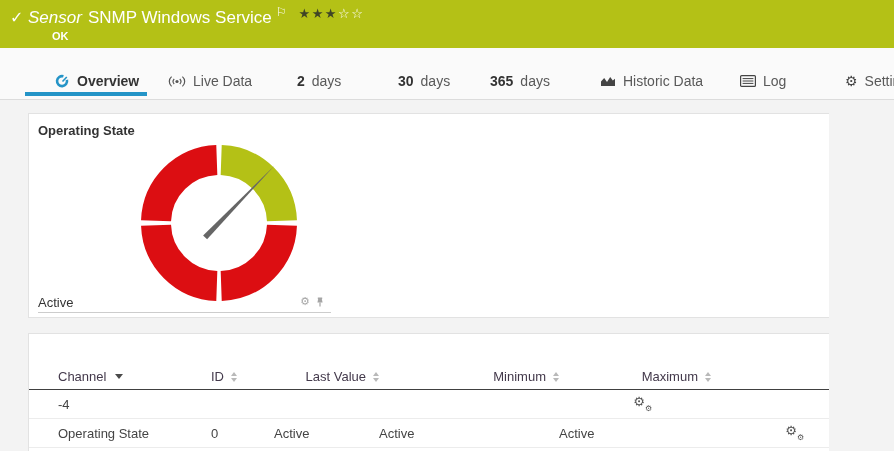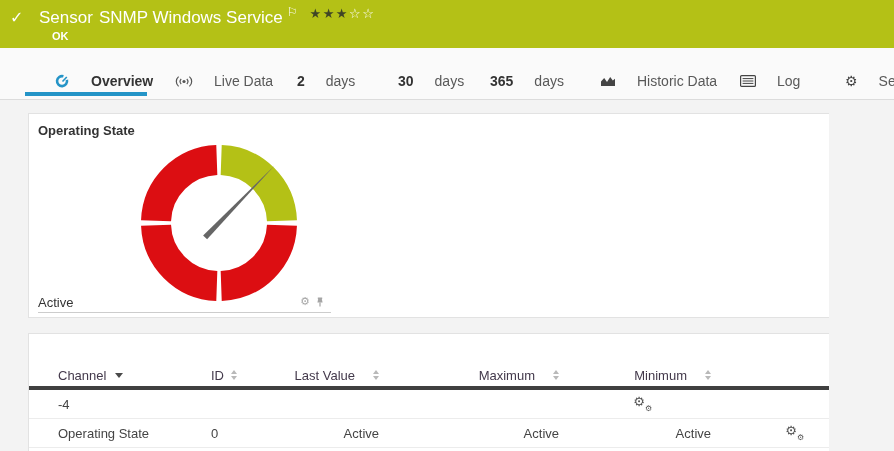--- a/index.html
+++ b/index.html
@@ -12,37 +12,37 @@
     color:#444;
   }
 
   
   .green-header {
     position:absolute; left:0; top:0; width:894px; height:48px;
     background:#b4c116; color:#fff;
   }
   .gh-check { position:absolute; left:10px; top:8px; font-size:16px; font-weight:bold; }
   .gh-titleline { position:absolute; left:28px; top:8px; font-size:17px; white-space:nowrap; display:flex; align-items:flex-start; }
-  .gh-kind { margin-right:6px;margin-left:11px; }
+  .gh-kind { font-style:italic; margin-right:6px; }
   .gh-flag { font-size:12px; margin-left:4px; position:relative; top:-3px; cursor:pointer; }
   .gh-stars { margin-left:12px; position:relative; top:-2px; font-size:13px; letter-spacing:1.5px; cursor:pointer; }
   .gh-stars .filled { color:#3f4526; }
   .gh-stars .empty  { color:#ffffff; }
   .gh-ok { position:absolute; left:52px; top:30px; font-size:11px; font-weight:bold;text-align:center; }
 
   
   .tabbar {
     position:absolute; left:0; top:48px; width:894px; height:52px;
     background:#fafafa; border-bottom:1px solid #dcdcdc;
   }
-  .tab { position:absolute; top:24px; height:18px; display:flex; align-items:center; gap:21px;
+  .tab { position:absolute; top:24px; height:18px; display:flex; align-items:center; gap:7px;
          font-size:14px; color:#595959; cursor:pointer; white-space:nowrap; }
   .tab .num { font-weight:bold; color:#333; }
   .tab-overview  { left:55px;  color:#333; font-weight:bold; }
-  .tab-livedata  { left:175px; }
+  .tab-livedata  { left:168px; }
   .tab-2days     { left:297px; }
   .tab-30days    { left:383px;margin-left:15px; }
   .tab-365days   { left:490px; }
   .tab-historic  { left:600px; }
   .tab-log       { left:740px; }
   .tab-settings  { left:845px; }
   .tab-underline { position:absolute; left:25px; top:44px; width:122px; height:4px; background:#2494c7; }
   .tab-gear-glyph { font-size:14px; color:#444; }
 
   
@@ -61,23 +61,23 @@
   .gauge-mini-pin  { position:absolute; left:286px; top:183px; cursor:pointer; }
 
   
   .ch-table { position:absolute; left:0; top:30px; width:100%; }
   .ch-row {
     display:grid;
     grid-template-columns:153px 63px 105px 180px 152px 1fr;
     align-items:center;
     padding-left:29px;
   }
-  .ch-head { height:26px; border-bottom:4px solid #404040; font-size:13px; color:#43394b; }
+  .ch-head { height:26px; border-bottom:1px solid #404040; font-size:13px; color:#43394b; }
   .ch-body { height:29px; border-bottom:1px solid #ececec; font-size:13px; color:#444; }
-  .cell-r { text-align:right;gap:11px; }
+  .cell-r { text-align:left; }
   .hcell { display:flex; align-items:center; cursor:pointer; }
   .hcell.cell-r { justify-content:flex-end; }
   .sort { display:inline-flex; flex-direction:column; gap:2px; margin-left:7px; }
   .sort i { display:block; width:0; height:0; border-left:3.5px solid transparent; border-right:3.5px solid transparent; }
   .sort .up   { border-bottom:4px solid #b9b9b9; }
   .sort .down { border-top:4px solid #b9b9b9; }
   .sort-active { display:inline-block; width:0; height:0; margin-left:9px;
                  border-left:4px solid transparent; border-right:4px solid transparent;
                  border-top:5px solid #4a4a4a; }
   .row-gears { position:relative; width:22px; height:18px; margin-left:86px; cursor:pointer; color:#555; }
@@ -200,28 +200,28 @@
           </span>
       </div>
       <div class="hcell cell-r">
         <span>Last Value</span>
         <span class="sort">
             <i class="up"></i>
             <i class="down"></i>
           </span>
       </div>
       <div class="hcell cell-r">
+        <span>Minimum</span>
+        <span class="sort">
+            <i class="up"></i>
+            <i class="down"></i>
+          </span>
+      </div>
+      <div class="hcell cell-r">
         <span>Maximum</span>
-        <span class="sort">
-            <i class="up"></i>
-            <i class="down"></i>
-          </span>
-      </div>
-      <div class="hcell cell-r">
-        <span>Minimum</span>
         <span class="sort">
             <i class="up"></i>
             <i class="down"></i>
           </span>
       </div>
       <div></div>
     </div>
 
     <div class="ch-row ch-body">
       <div>-4</div>

